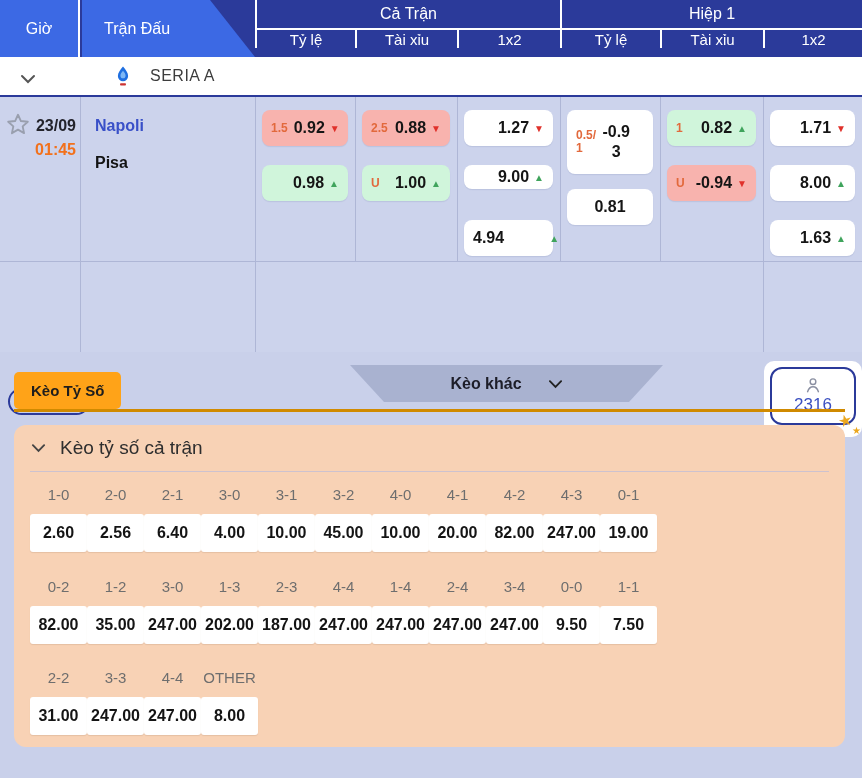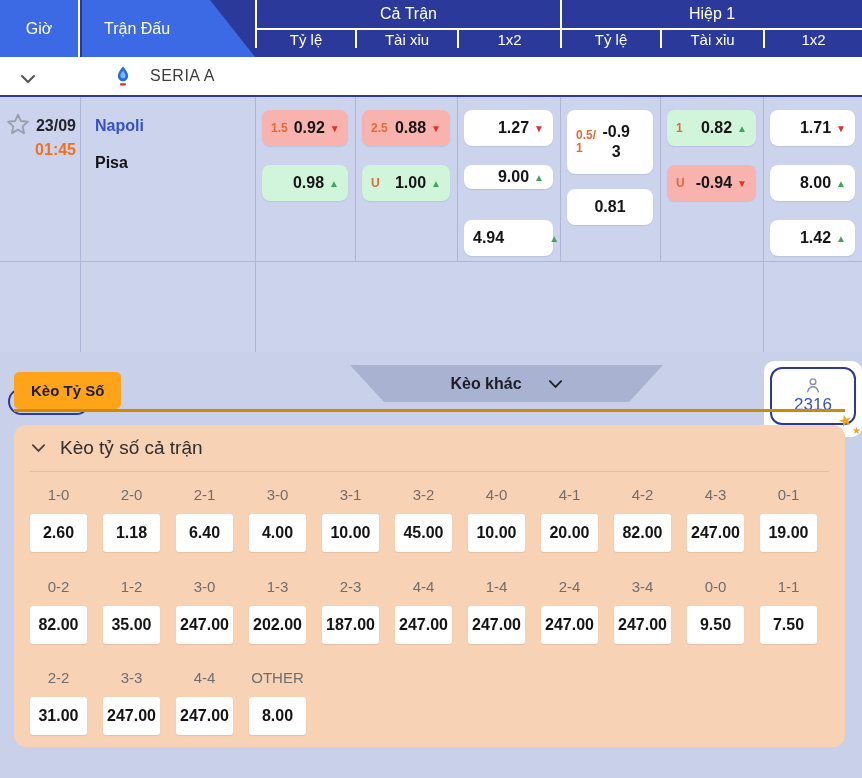--- a/index.html
+++ b/index.html
@@ -75,21 +75,21 @@
   
   .tab{position:absolute;left:14px;top:372px;height:37px;padding:0 17px;background:#ffa318;border-radius:5px;
        display:flex;align-items:center;color:#1d1d1d;font-size:15px;font-weight:bold;}
   .tab-underline{position:absolute;left:14px;top:409px;width:831px;height:3px;background:#d08a00;}
   .panel{position:absolute;left:14px;top:425px;width:831px;height:322px;background:#f8d2b5;border-radius:12px;}
   .panel-head{position:absolute;left:0;top:0;width:100%;height:45px;display:flex;align-items:center;}
   .panel-head .chev{margin-left:17px;}
   .panel-title{margin-left:14px;font-size:19px;color:#2e2e2e;}
   .panel-div{position:absolute;left:16px;right:16px;top:46px;height:1px;background:#cdc2cf;}
   .score-grid{position:absolute;left:0;top:47px;width:100%;}
-  .score-row{display:flex;gap:16px;padding-left:16px;}
+  .score-row{display:flex;padding-left:16px;}
   .score-cell{width:57px;flex:0 0 auto;}
   .score-label{text-align:center;font-size:15px;color:#6e6e6e;height:20px;margin-bottom:8px;}
   .score-odd{height:38px;background:#fff;border-radius:3px;display:flex;align-items:center;justify-content:center;
              font-size:16px;font-weight:bold;color:#141414;box-shadow:0 1px 1px rgba(120,90,60,.15);}
   .mt1{margin-top:14px;} .mt2{margin-top:26px;} .mt3{margin-top:25px;}
 </style>
 </head>
 <body>
 
 <div class="page">
@@ -215,21 +215,21 @@
     <div class="odds-col" id="col5" style="left:763px;width:99px">
         <div class="odds-cell" style="top: 13px; height: 36px;">
           <span class="cell-value">1.71</span>
           <span class="arrow down">▼</span>
         </div>
         <div class="odds-cell" style="top: 68px; height: 36px;">
           <span class="cell-value">8.00</span>
           <span class="arrow up">▲</span>
         </div>
         <div class="odds-cell" style="top: 123px; height: 36px;">
-          <span class="cell-value">1.42</span>
+          <span class="cell-value">1.63</span>
           <span class="arrow up">▲</span>
         </div>
       </div>
 
     <div class="trow2">
       <button class="data-btn">
         <span>Dữ liệu</span>
         <span class="arr">›</span>
       </button>
       <div class="more-odds">
@@ -265,21 +265,21 @@
     </div>
     <div class="panel-div"></div>
     <div class="score-grid" id="score-grid">
         <div class="score-row mt1">
           <div class="score-cell">
             <div class="score-label">1-0</div>
             <div class="score-odd">2.60</div>
           </div>
           <div class="score-cell">
             <div class="score-label">2-0</div>
-            <div class="score-odd">1.18</div>
+            <div class="score-odd">2.56</div>
           </div>
           <div class="score-cell">
             <div class="score-label">2-1</div>
             <div class="score-odd">6.40</div>
           </div>
           <div class="score-cell">
             <div class="score-label">3-0</div>
             <div class="score-odd">4.00</div>
           </div>
           <div class="score-cell">

